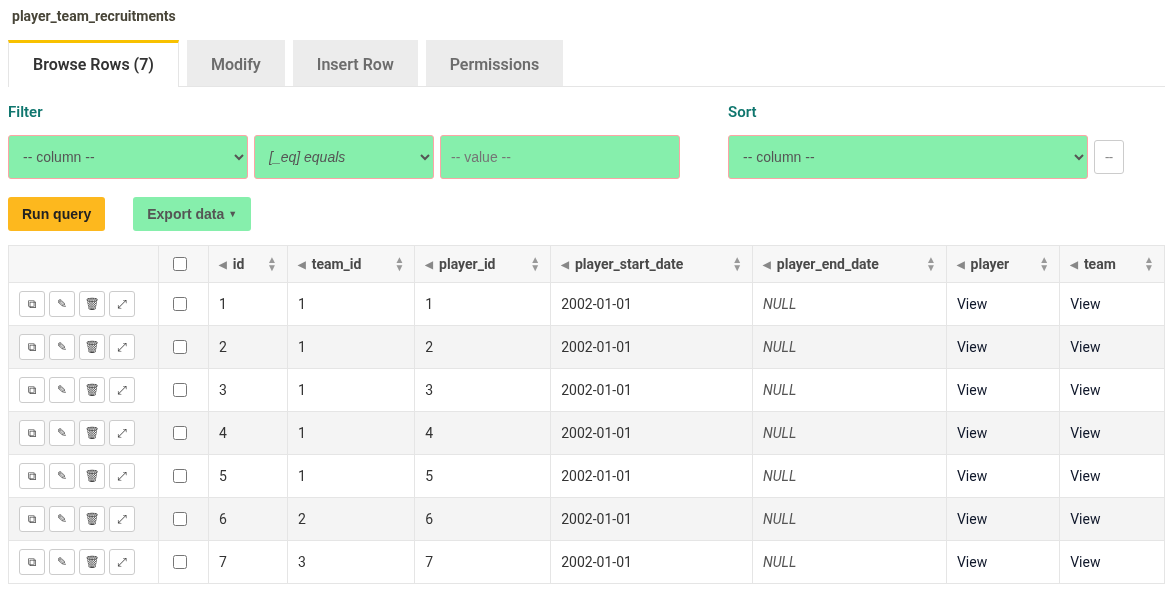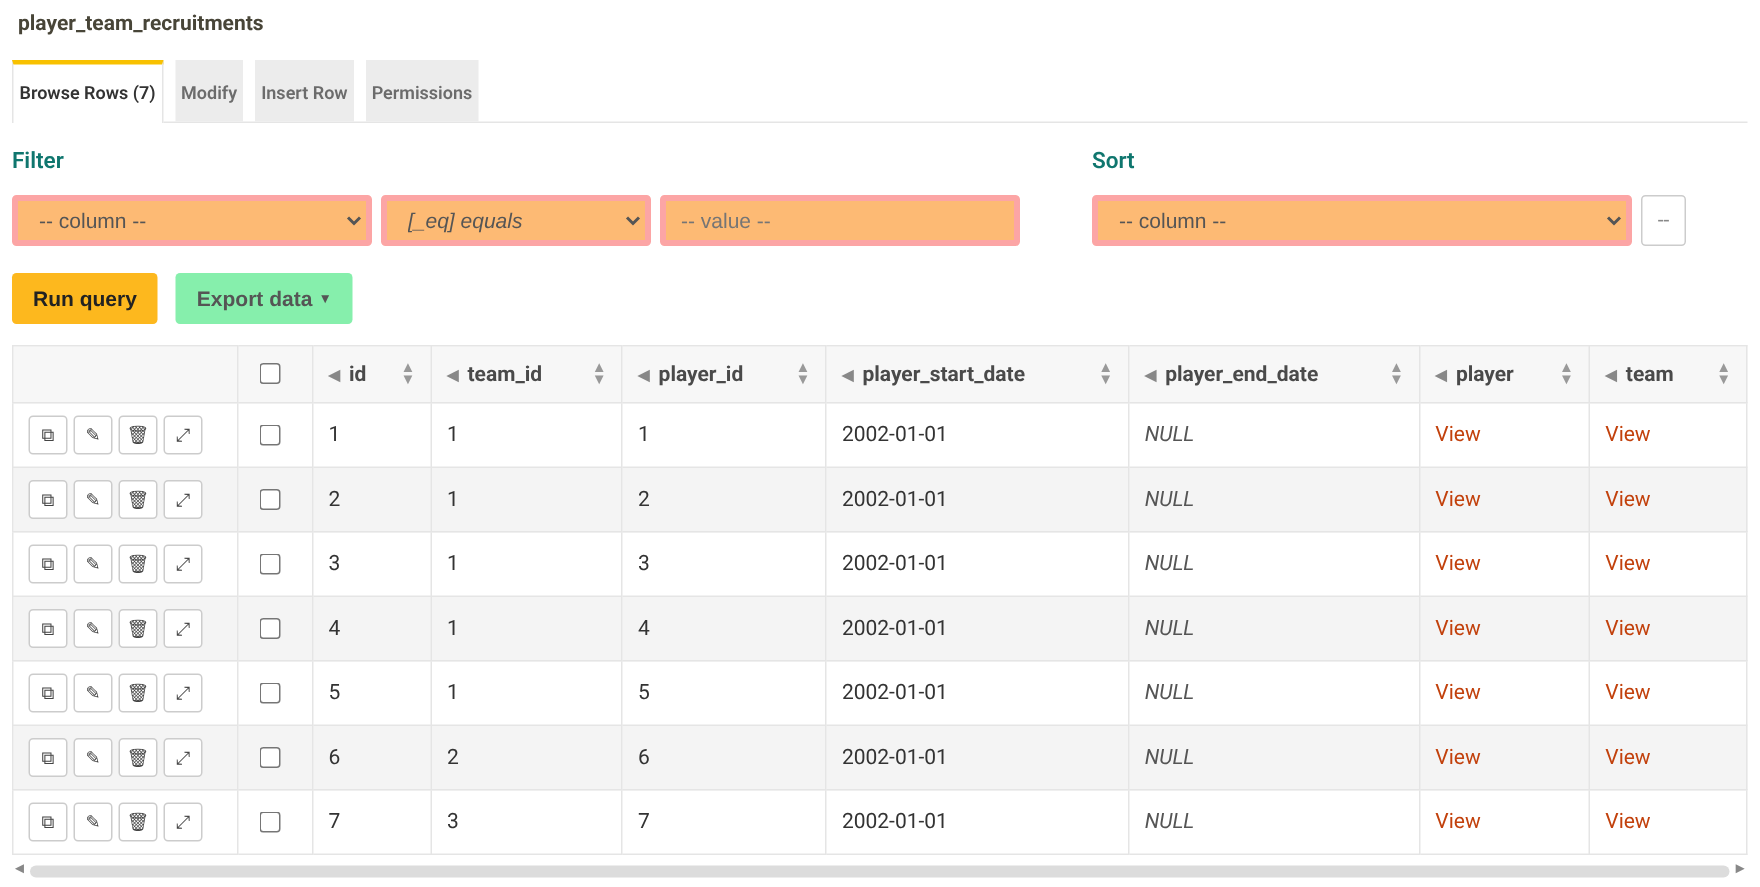--- a/index.html
+++ b/index.html
@@ -17,25 +17,25 @@
     color: #484538;
     margin: 8px 0 16px 4px;
   }
   .tabs {
     display: flex;
     gap: 8px;
     border-bottom: 1px solid #e5e5e5;
     padding-left: 0;
   }
   .tab {
-    padding: 12px 4px;
+    padding: 12px 24px;
     background: #ececec;
     color: #6c6c6c;
     font-weight: 600;
-    font-size: 12px;
+    font-size: 16px;
     cursor: pointer;
     border-top: 3px solid transparent;
   }
   .tab.active {
     background: #fff;
     color: #333;
     border-top: 3px solid #f8c100;
     border-left: 1px solid #e5e5e5;
     border-right: 1px solid #e5e5e5;
     margin-bottom: -1px;
@@ -54,35 +54,35 @@
     color: #0f766e;
     margin-bottom: 14px;
     font-size: 15px;
   }
   .controls-row {
     display: flex;
     gap: 6px;
     align-items: center;
   }
   select, input[type=text] {
-    height: 34px;
-    border: 4px solid #fca5a5;
+    height: 44px;
+    border: 1px solid #fca5a5;
     border-radius: 3px;
     padding: 0 10px;
     font-size: 14px;
     color: #555;
-    background: #fdba74;
+    background: #86efac;
   }
   select { cursor: pointer; }
   .filter-col select:first-child { width: 240px; }
   .filter-col select:nth-child(2) { width: 180px; font-style: italic; }
   .filter-col input { width: 240px; }
   .sort-col select { width: 360px; }
   .sort-dash { width:30px; text-align:center; color:#888; border:1px solid #ccc; height:34px; line-height:32px; border-radius:3px; }
-  .btn-row { margin: 18px 0 14px 0; display:flex; gap:12px; }
+  .btn-row { margin: 18px 0 14px 0; display:flex; gap:28px; }
   .btn {
     height: 34px;
     padding: 0 14px;
     border-radius: 3px;
     font-size: 14px;
     font-weight: 600;
     cursor: pointer;
     border: none;
     display:inline-flex;
     align-items:center;
@@ -119,21 +119,21 @@
     border-radius:3px;
     background:#fff;
     display:inline-flex;
     align-items:center;
     justify-content:center;
     cursor:pointer;
     font-size:12px;
     color:#444;
   }
   .null { font-style: italic; color:#555; }
-  a.view { color:#c2410c; text-decoration:none; cursor:pointer; }
+  a.view { color:#0f172a; text-decoration:none; cursor:pointer; }
   .scroll-strip {
     height:14px;
     margin-top:4px;
     position:relative;
     background:#fff;
   }
   .scroll-strip .track {
     position:absolute; left:12px; right:12px; top:3px; height:8px;
     background:#dcdcdc; border-radius:4px;
   }

